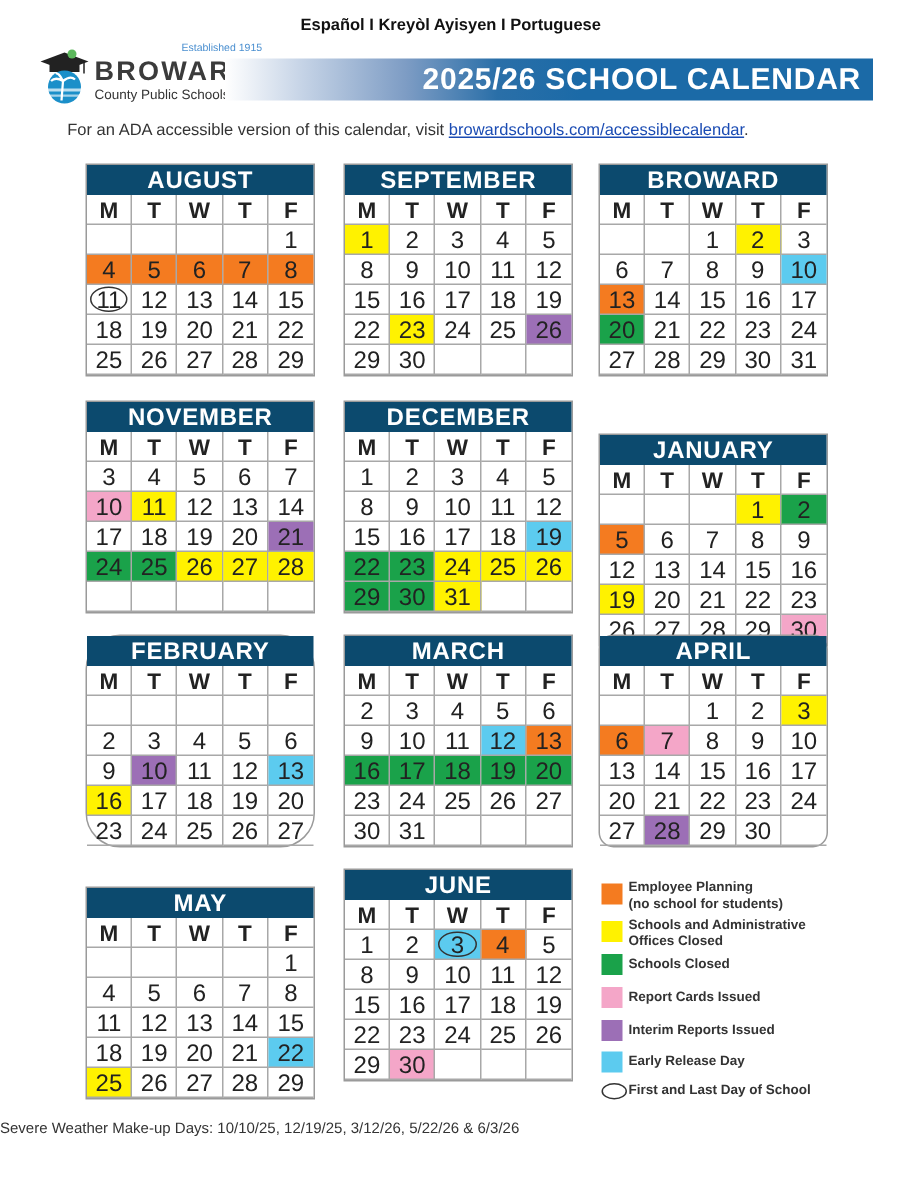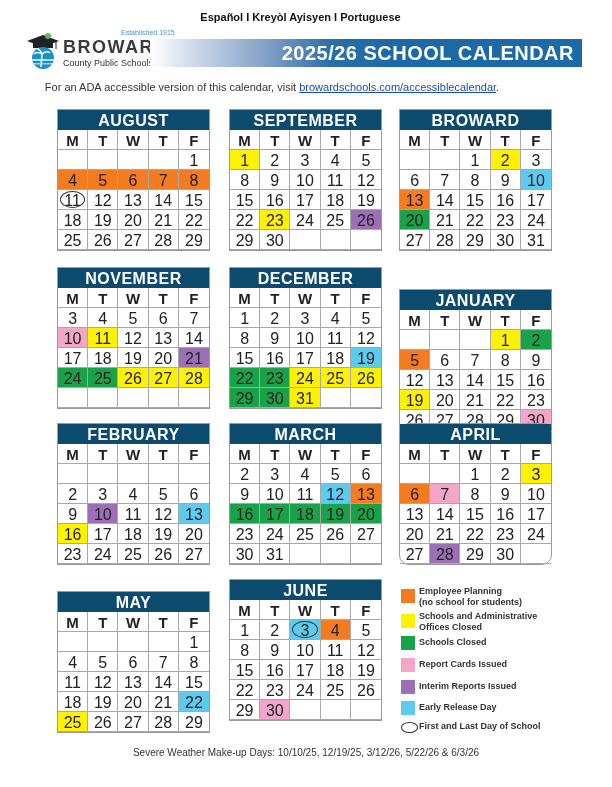--- a/index.html
+++ b/index.html
@@ -25,21 +25,21 @@
   .c-green { background: #1aa24a; }
   .c-pink { background: #f4a6c8; }
   .c-purple { background: #9c6fb6; }
   .c-blue { background: #5ccbef; }
   .ring::after { content: ""; position: absolute; left: 2px; top: 1px; right: 2px; bottom: 1px; border: 1px solid #333; border-radius: 50%; }
   .legend { position: absolute; left: 401px; top: 586px; width: 200px; }
   .lg-item { position: absolute; left: 0; width: 200px; font-size: 9px; font-weight: bold; color: #333; }
   .lg-sw { position: absolute; left: 0; width: 14px; height: 14px; }
   .lg-text { position: absolute; left: 18px; top: 0; line-height: 11px; }
   .lg-oval { position: absolute; left: 0; top: 1px; width: 15px; height: 9px; border: 1px solid #333; border-radius: 50%; }
-  .footer { position: absolute; top: 747px; left: 0; width: 612px; text-align: center; font-size: 10px; color: #333; }
+  .footer { position: absolute; top: 747px; left: 0; width: 612px; font-size: 10px; color: #333; }
 </style>
 </head>
 <body>
 
 <div class="lang-bar">Español I Kreyòl Ayisyen I Portuguese</div>
 
 <div class="logo">
   <svg class="mark" viewBox="0 0 36 38">
     <polygon points="2,9 18,3 34,9 18,15" fill="#222"></polygon>
     <rect x="8" y="11" width="20" height="5" fill="#222"></rect>
@@ -267,21 +267,21 @@
         <div class="cell">21</div>
         <div class="cell">22</div>
         <div class="cell">23</div>
         <div class="cell">26</div>
         <div class="cell">27</div>
         <div class="cell">28</div>
         <div class="cell">29</div>
         <div class="cell c-pink">30</div>
       </div>
     </div>
-    <div class="month" style="left: 57px; top: 423px;">
+    <div class="month" style="left: 57px; top: 423px; border-radius: 23px;">
       <div class="mhead">FEBRUARY</div>
       <div class="grid">
         <div class="cell dh">M</div>
         <div class="cell dh">T</div>
         <div class="cell dh">W</div>
         <div class="cell dh">T</div>
         <div class="cell dh">F</div>
         <div class="cell"></div>
         <div class="cell"></div>
         <div class="cell"></div>

